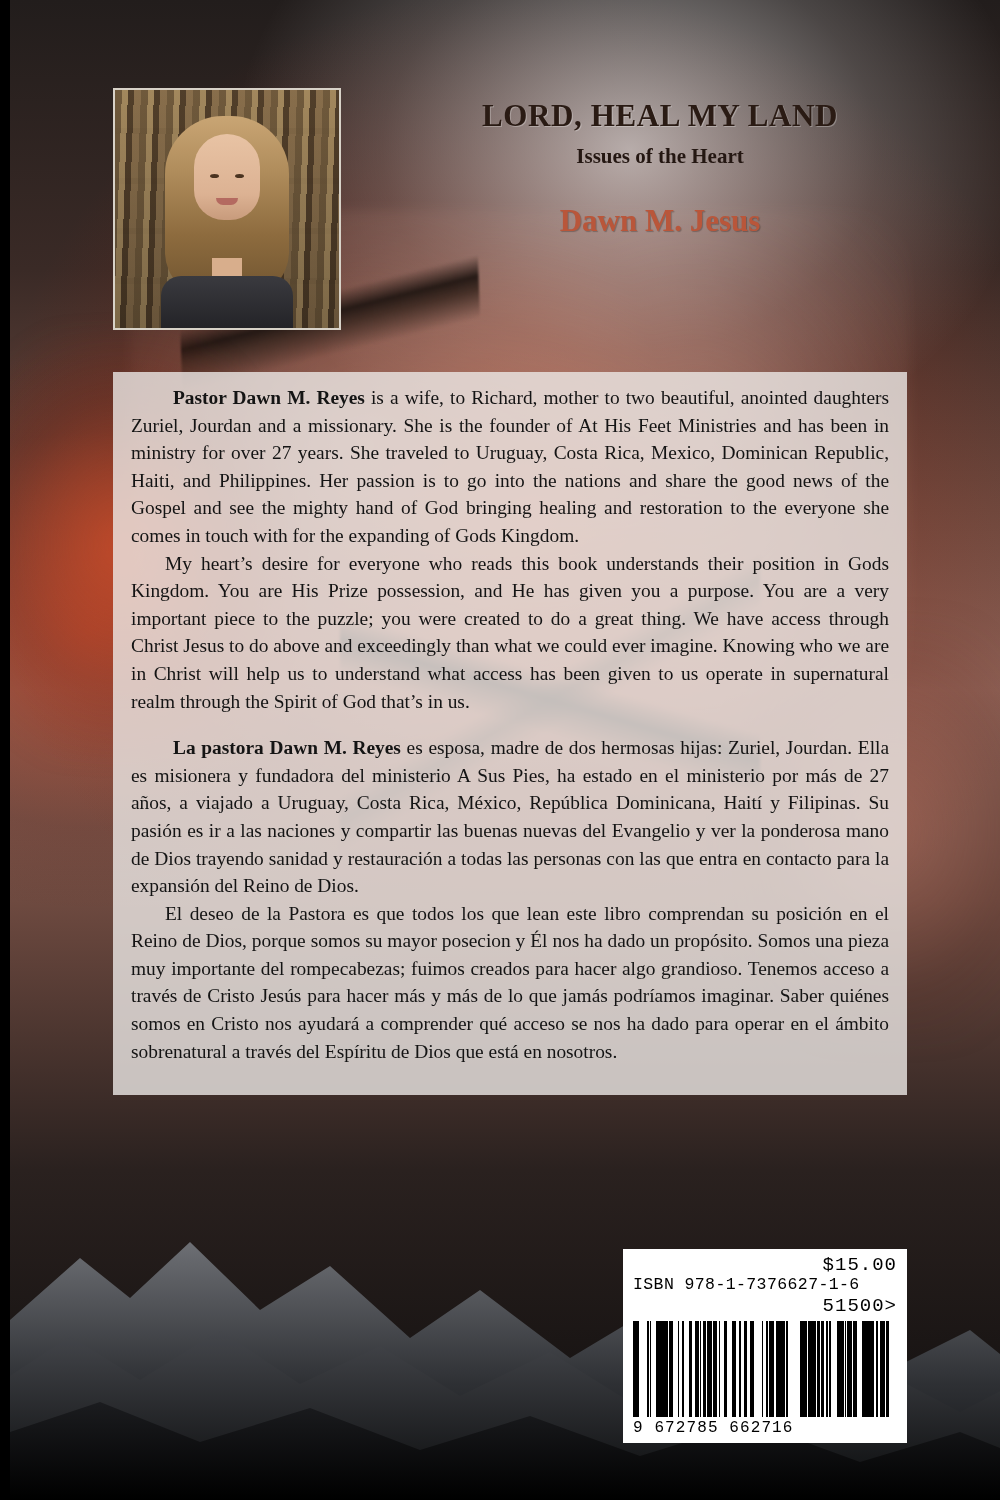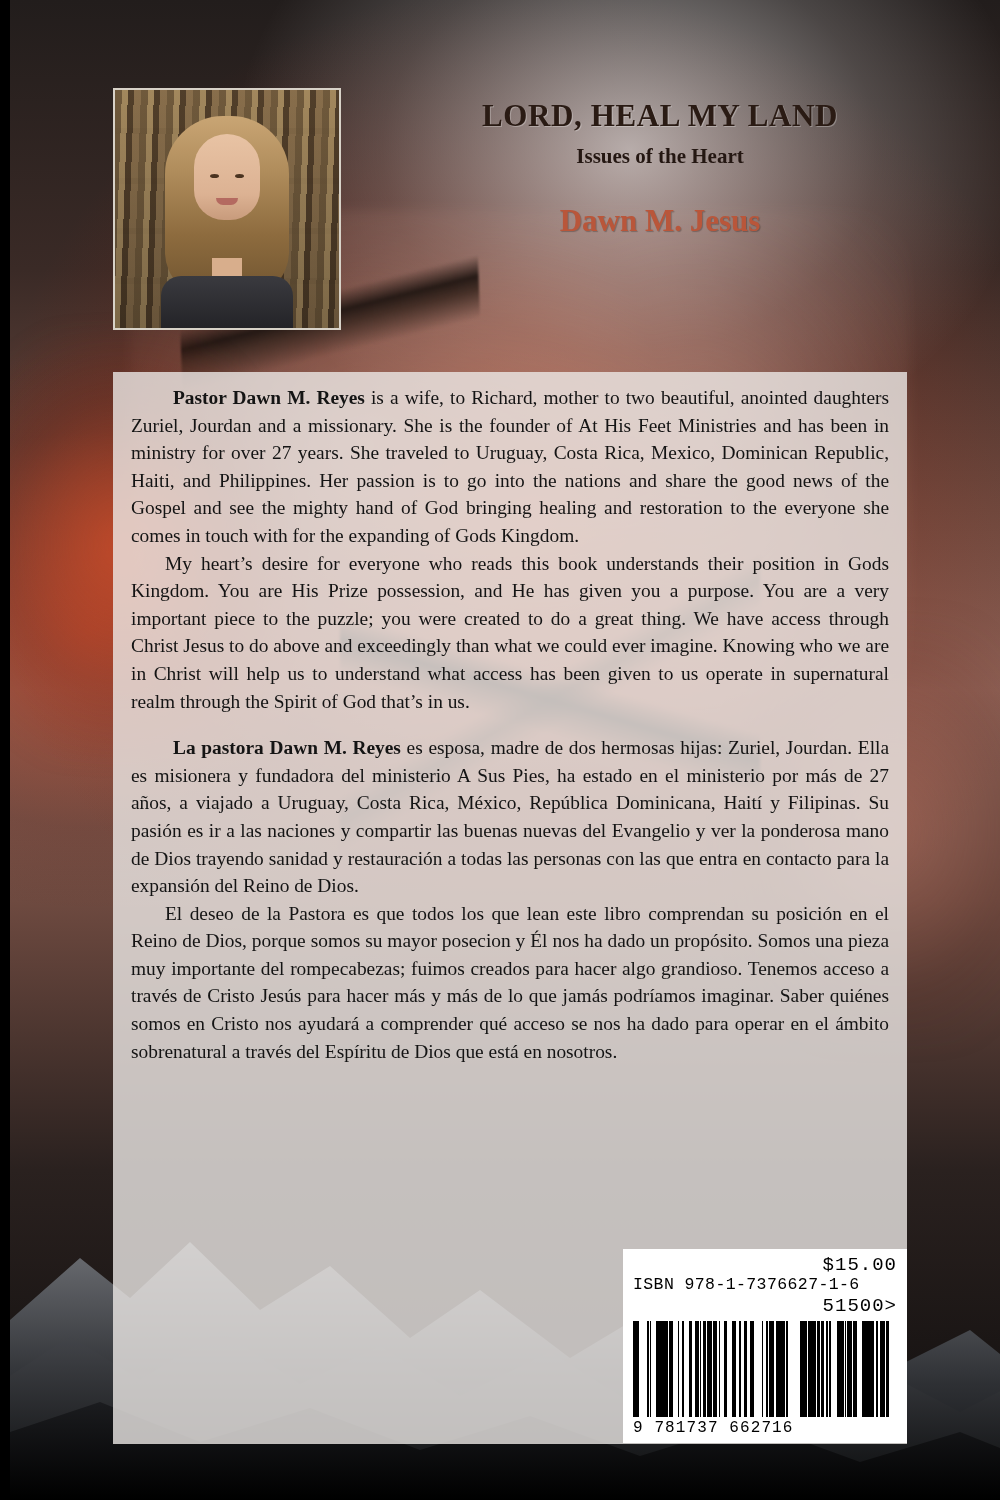--- a/index.html
+++ b/index.html
@@ -223,21 +223,21 @@
     text-shadow: 1px 1px 1px rgba(0,0,0,0.25);
     margin: 0;
   }
 
   
   .blurb {
     position: absolute;
     left: 103px;
     top: 372px;
     width: 794px;
-    height: 1072px;
+    height: 723px;
     box-sizing: border-box;
     padding: 12px 18px 10px 18px;
     background: rgba(236,233,230,0.80);
     color: #141414;
     font-size: 19.4px;
     line-height: 27.6px;
     text-align: justify;
   }
   .blurb p {
     margin: 0;
@@ -511,16 +511,16 @@
         <div class="b" style="width: 2px;"></div>
         <div class="b" style="width: 1px;"></div>
         <div class="b" style="width: 2px;"></div>
         <div class="s" style="width: 1px;"></div>
         <div class="b" style="width: 1px;"></div>
         <div class="b" style="width: 1px;"></div>
         <div class="b" style="width: 1px;"></div>
         <div class="s" style="width: 1px;"></div>
         <div class="s" style="width: 1px;"></div>
       </div>
-    <div class="barnum">9 781737 662716</div>
+    <div class="barnum">9 672785 662716</div>
   </div>
 
 </div>
 
 </body></html>

